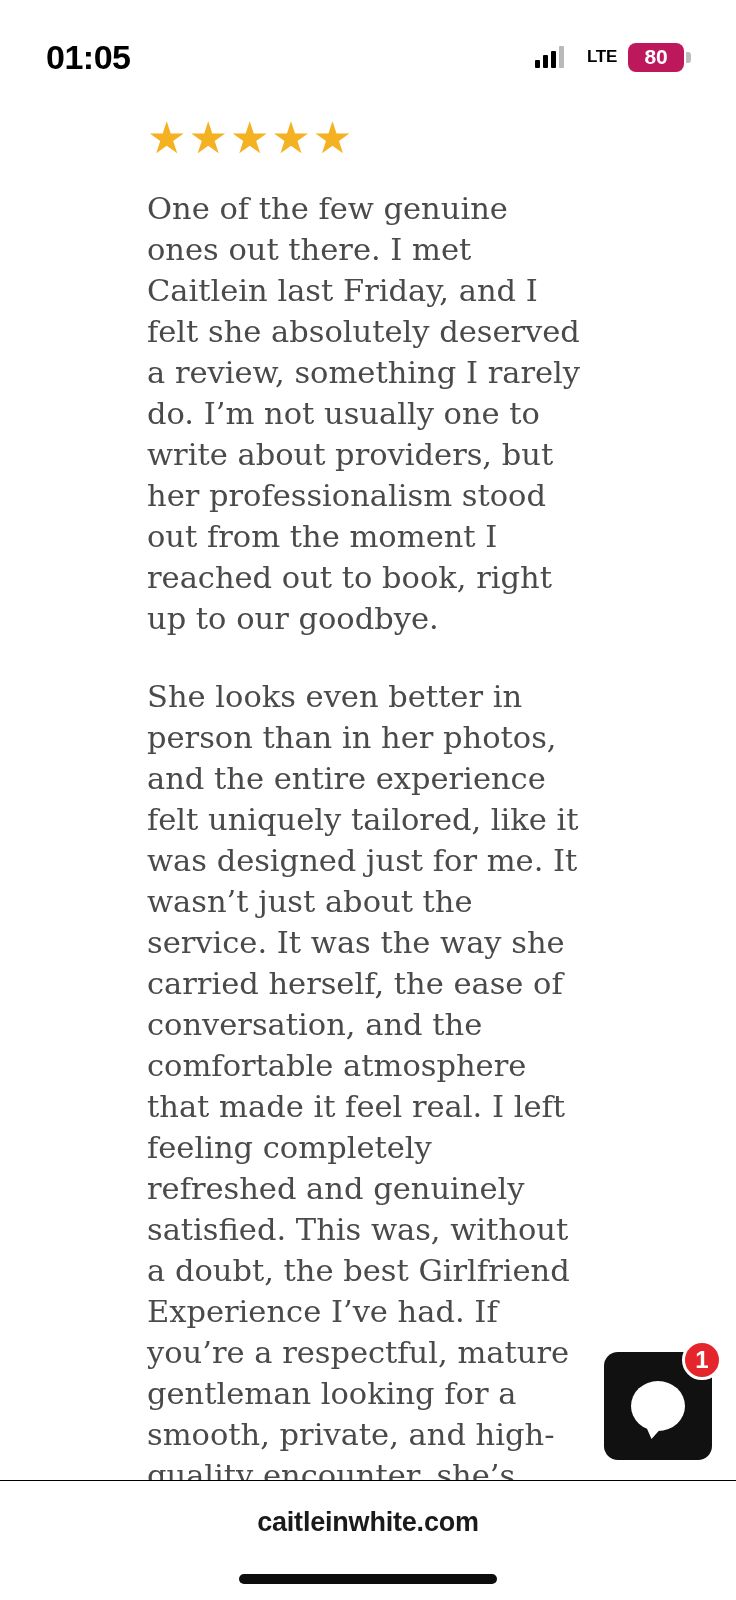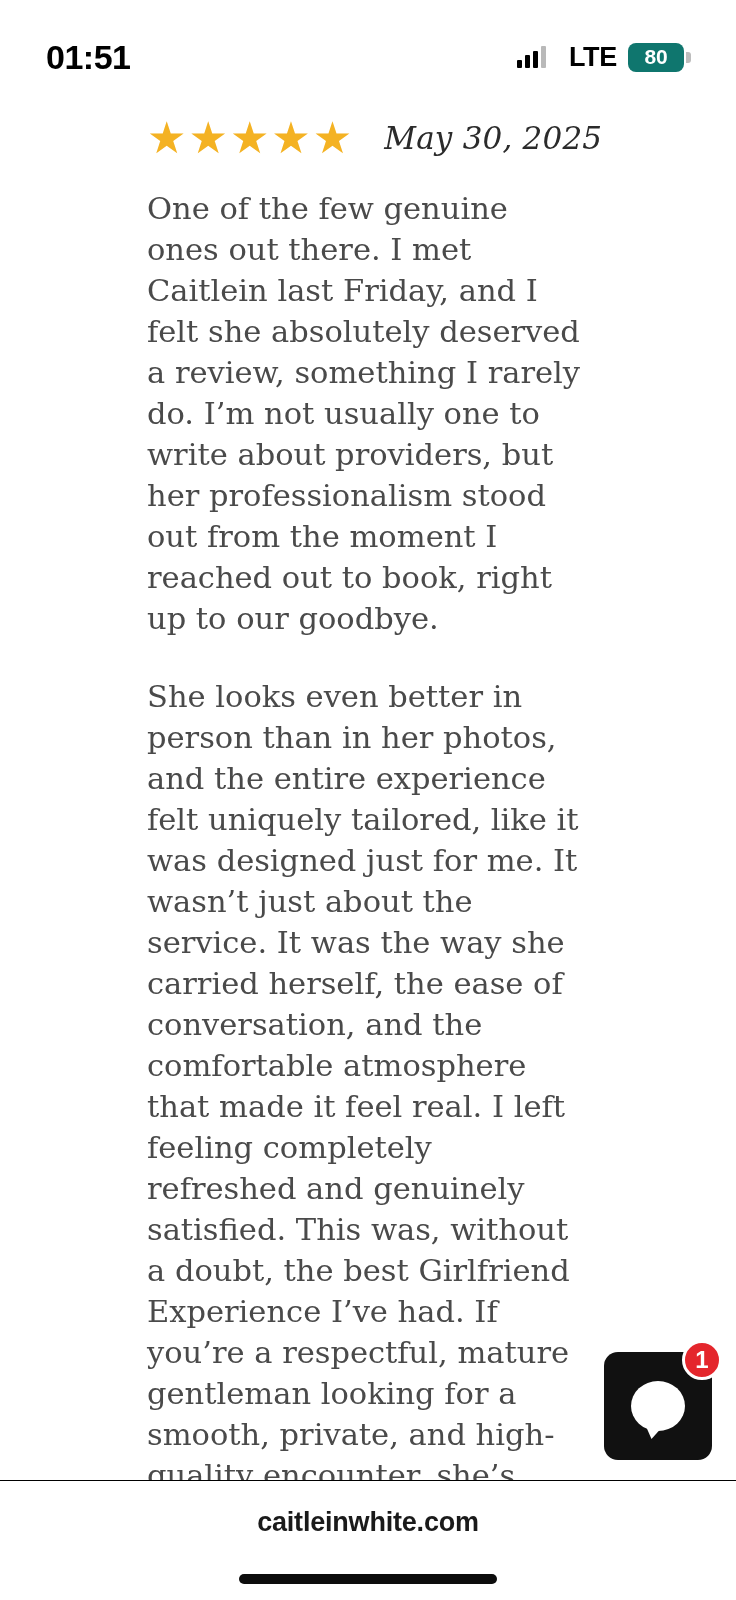--- a/index.html
+++ b/index.html
@@ -52,32 +52,32 @@
     display: block;
     width: 5px;
     background: #000;
     border-radius: 1px;
   }
   .signal i:nth-child(1) { height: 8px; }
   .signal i:nth-child(2) { height: 13px; }
   .signal i:nth-child(3) { height: 17px; }
   .signal i:nth-child(4) { height: 22px; background: #b9b9b9; }
   .lte {
-    font-size: 27px;
+    font-size: 17px;
     font-weight: 600;
     color: #000;
     letter-spacing: -0.3px;
     margin-left: 12px;
   }
   .battery {
     position: relative;
     width: 56px;
     height: 29px;
     border-radius: 8px;
-    background: #0f766e;
+    background: #be185d;
     display: flex;
     align-items: center;
     justify-content: center;
   }
   .battery span {
     color: #fff;
     font-size: 21px;
     font-weight: 700;
     letter-spacing: -0.3px;
   }
@@ -205,42 +205,41 @@
     background: #0d0d0d;
     margin-top: 36px;
   }
 </style>
 </head>
 <body>
 
 <div class="phone">
 
   <div class="statusbar">
-    <div class="status-time">01:51</div>
+    <div class="status-time">01:05</div>
     <div class="status-right">
       <div class="signal">
         <i></i>
           <i></i>
           <i></i>
           <i></i>
       </div>
       <div class="lte">LTE</div>
       <div class="battery">
         <span>80</span>
       </div>
     </div>
   </div>
 
   <div class="content">
 
     <div class="review">
 
       <div class="review-head">
         <div class="stars">★★★★★</div>
-        <div class="review-date">May 30, 2025</div>
       </div>
 
       <div class="review-body">
         <p>One of the few genuine ones out there. I met Caitlein last Friday, and I felt she absolutely deserved a review, something I rarely do. I’m not usually one to write about providers, but her professionalism stood out from the moment I reached out to book, right up to our goodbye.</p>
         <p>She looks even better in person than in her photos, and the entire experience felt uniquely tailored, like it was designed just for me. It wasn’t just about the service. It was the way she carried herself, the ease of conversation, and the comfortable atmosphere that made it feel real. I left feeling completely refreshed and genuinely satisfied. This was, without a doubt, the best Girlfriend Experience I’ve had. If you’re a respectful, mature gentleman looking for a smooth, private, and high-quality encounter, she’s worth your time. Highly recommended.</p>
       </div>
 
     </div>
 
     <div class="chat-widget">

